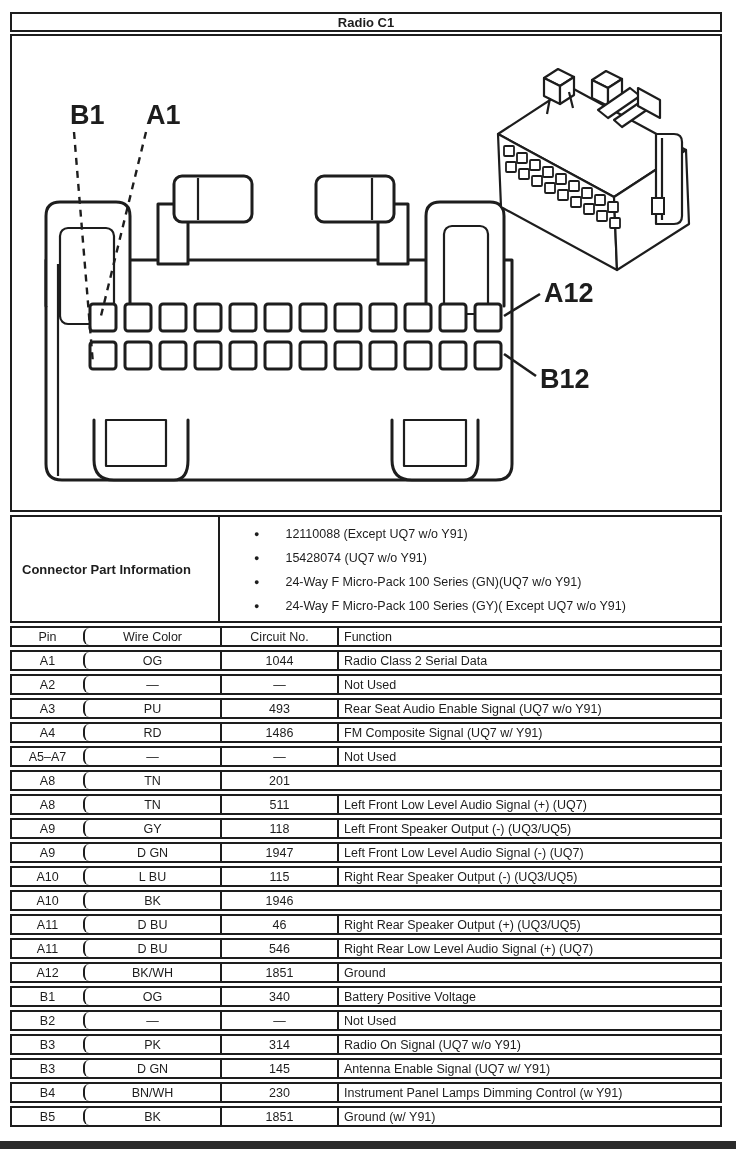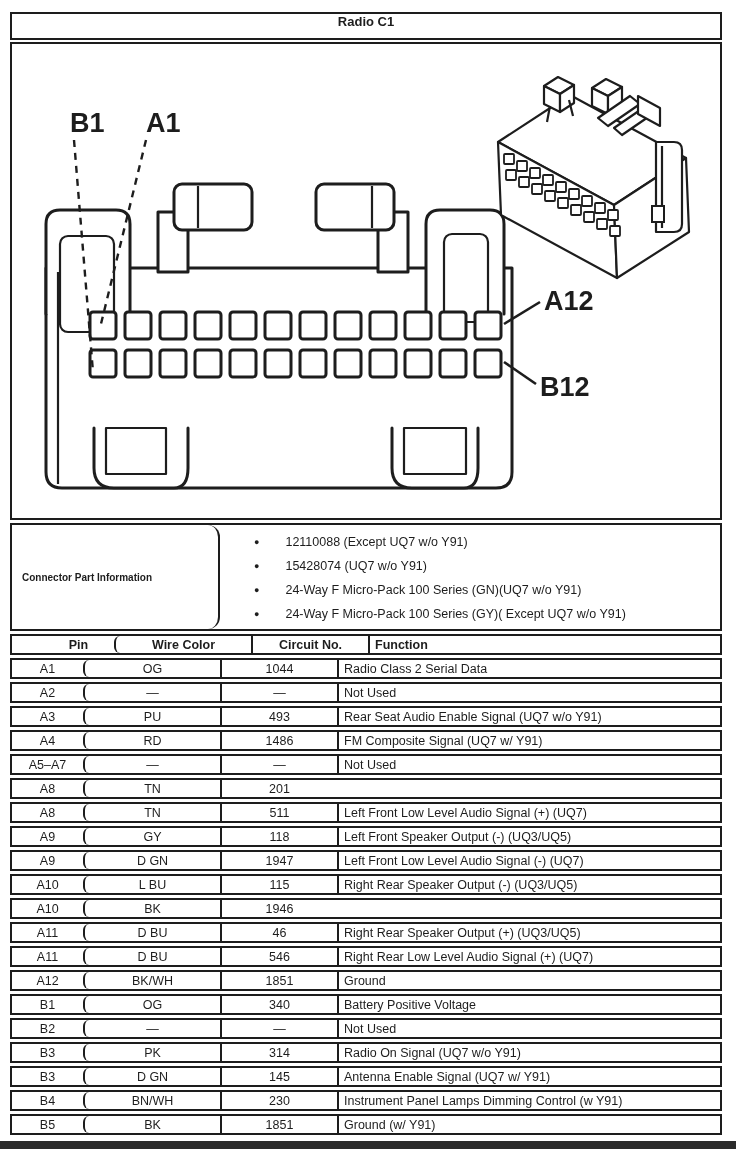--- a/index.html
+++ b/index.html
@@ -3,40 +3,40 @@
 <meta charset="utf-8">
 <style>
   html,body{margin:0;padding:0;}
   body{
     width:736px;height:1149px;background:#ffffff;
     font-family:"Liberation Sans", sans-serif;color:#1d1d1d;
     position:relative;overflow:hidden;
   }
   .frame{position:absolute;left:10px;top:12px;width:712px;}
   .box{box-sizing:border-box;width:712px;border:2px solid #1d1d1d;background:#fff;}
-  .title-row{height:28px;margin-bottom:2px;display:flex;align-items:flex-start;justify-content:center;}
+  .title-row{height:20px;margin-bottom:2px;display:flex;align-items:flex-end;justify-content:center;}
   .title-row span{font-weight:bold;font-size:13px;}
   .diagram-box{height:478px;margin-bottom:3px;position:relative;}
   .diagram-box svg{display:block;}
   .info-row{height:108px;margin-bottom:3px;display:flex;}
   .info-label{
     box-sizing:border-box;width:208px;border-right:2px solid #1d1d1d;
     display:flex;align-items:center;padding-left:10px;
-    font-weight:bold;font-size:10px;border-radius:12px;
+    font-weight:bold;font-size:13px;
   }
   .info-list{list-style:none;margin:0;padding:5px 0 0 34px;flex:1;}
   .info-list li{font-size:12.5px;line-height:24px;display:flex;align-items:center;}
   .info-list .dot{font-size:9px;margin-right:26px;}
   .t-row{
     box-sizing:border-box;width:712px;height:21px;border:2px solid #1d1d1d;
     margin-top:3px;display:flex;align-items:stretch;background:#fff;
     font-size:12.5px;
   }
   .t-row:first-child{margin-top:0;}
-  .t-head{font-weight:bold;padding-left:31px;}
+  .t-head{font-weight:normal;}
   .cell{display:flex;align-items:center;justify-content:center;box-sizing:border-box;}
   .c-pin{width:71px;}
   .c-wire{width:137px;border-left:2px solid #1d1d1d;border-radius:6px;}
   .c-circuit{width:117px;border-left:2px solid #1d1d1d;}
   .c-func{flex:1;border-left:2px solid #1d1d1d;justify-content:flex-start;padding-left:5px;}
   .bottom-bar{position:absolute;left:0;bottom:0;width:736px;height:8px;background:#2b2b2b;}
   .dline{stroke:#1d1d1d;stroke-width:3;fill:#ffffff;stroke-linejoin:round;stroke-linecap:round;}
   .dthin{stroke:#1d1d1d;stroke-width:2.2;fill:#ffffff;stroke-linejoin:round;}
   .dopen{stroke:#1d1d1d;stroke-width:3;fill:#ffffff;stroke-linejoin:round;stroke-linecap:round;}
   .dlabel{font-family:"Liberation Sans", sans-serif;font-weight:bold;font-size:27px;fill:#1d1d1d;}

